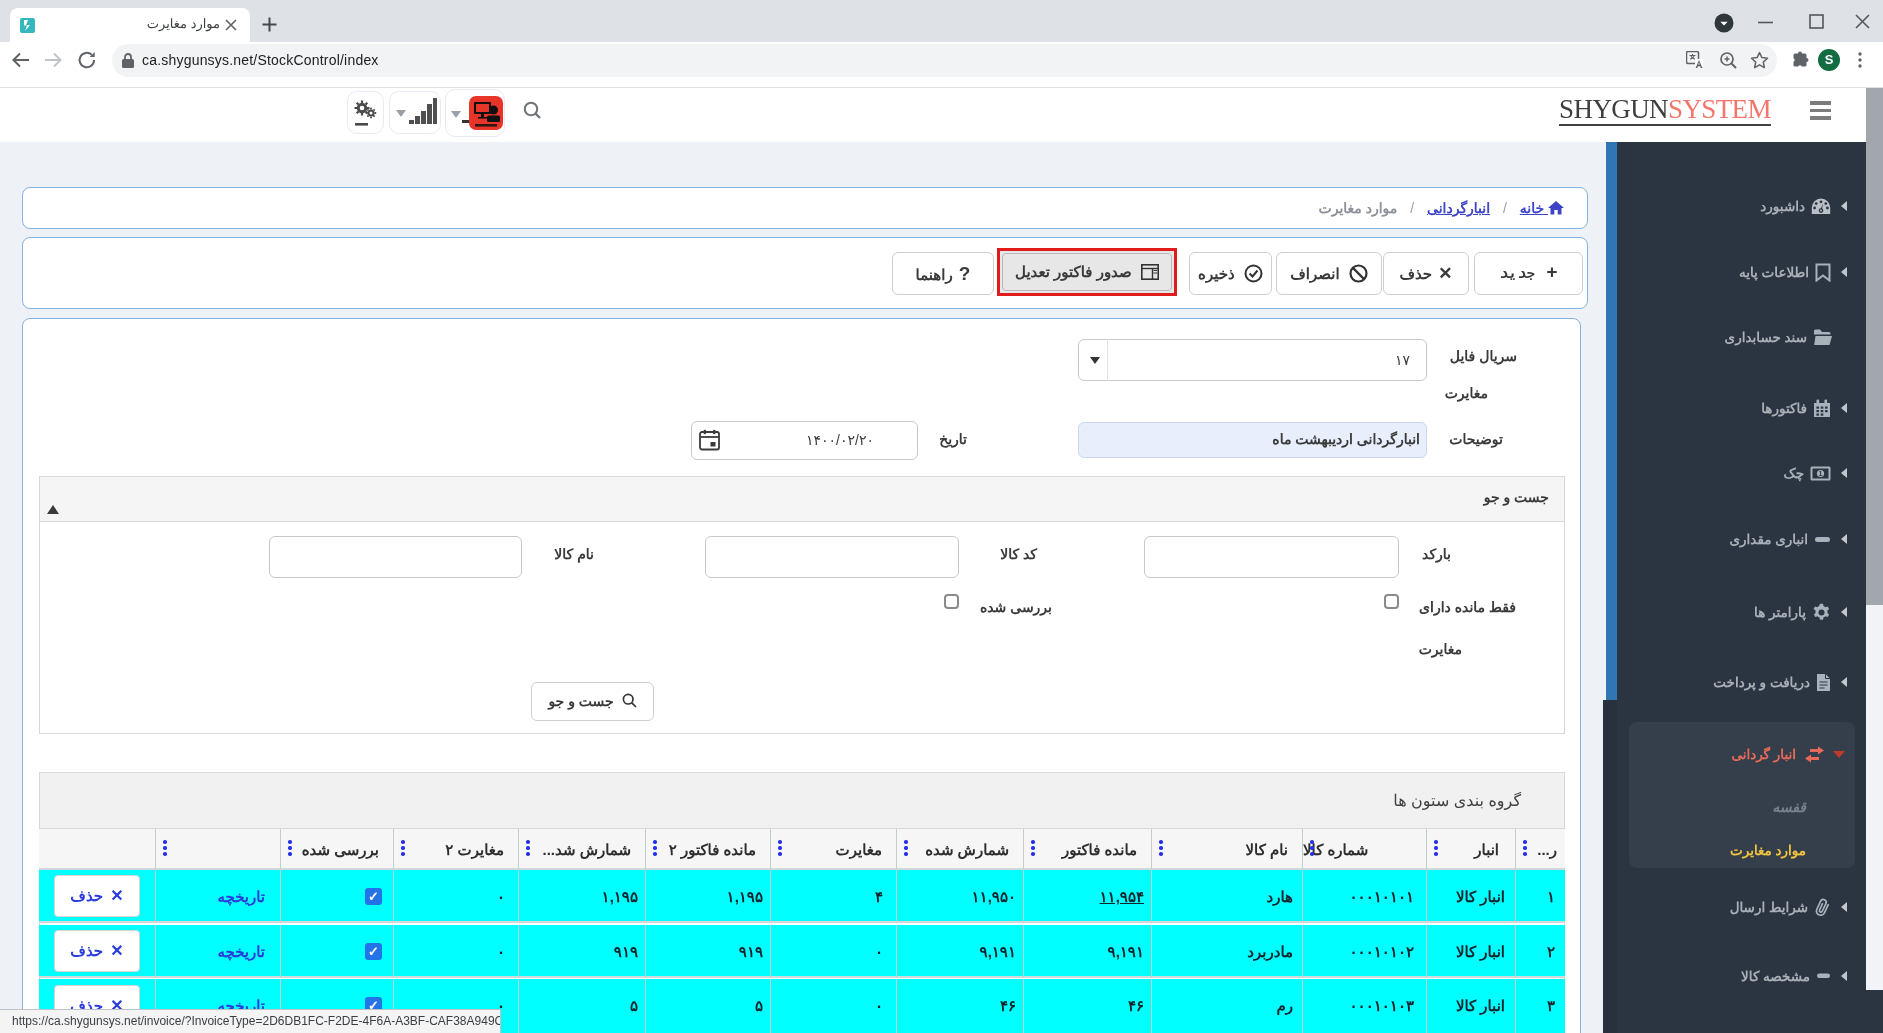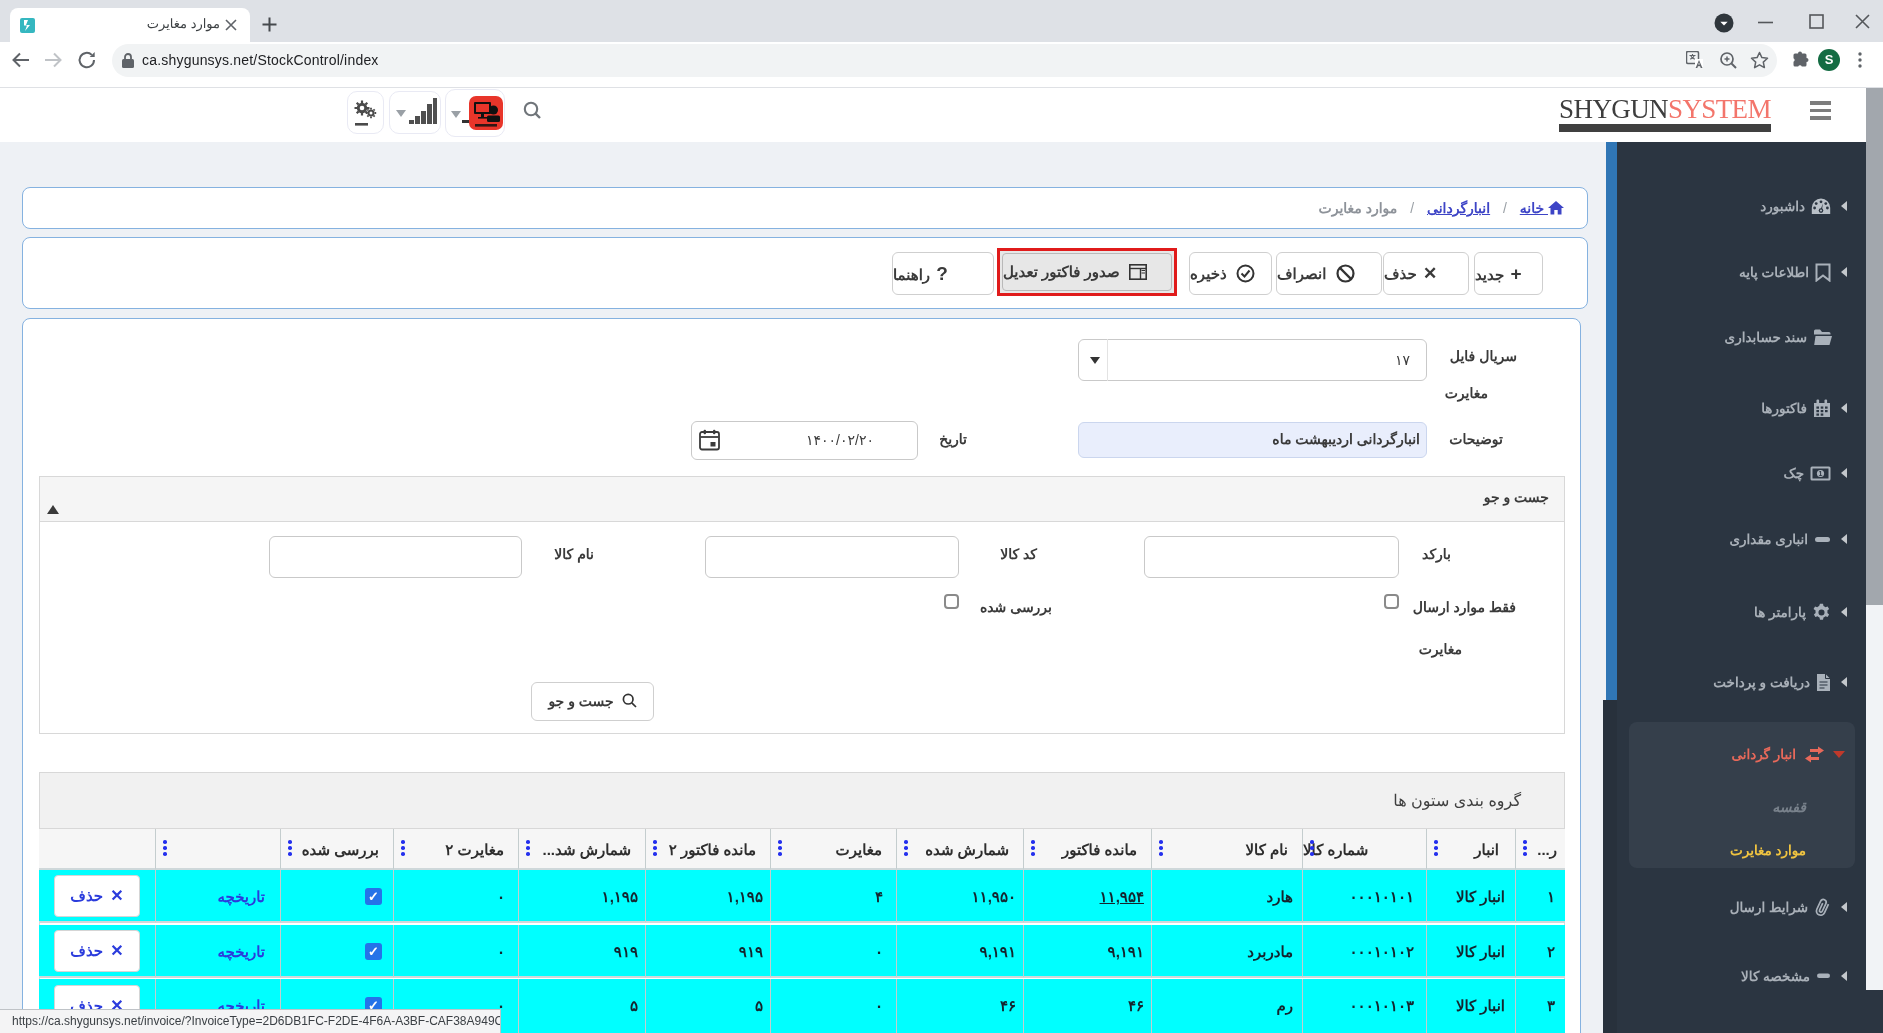--- a/index.html
+++ b/index.html
@@ -25,21 +25,21 @@
   #mainscroll-thumb{left:1866px;top:88px;width:17px;height:517px;background:#a2a7ad;}
   #mainscroll-bottom{left:1866px;top:990px;width:17px;height:43px;background:#2b3541;}
   .sbrow{right:36px;display:flex;direction:rtl;align-items:center;gap:6px;height:22px;}
   .sbtxt{color:#a9b0b8;font-size:13.5px;font-weight:bold;white-space:nowrap;}
   .sbtri{width:0;height:0;border-top:5px solid transparent;border-bottom:5px solid transparent;border-right:6px solid #c3c7cb;margin-left:4px;}
   
   .panel{background:#fff;border:1px solid #85b2e0;border-radius:8px;box-sizing:border-box;}
   .btn{background:#fff;border:1px solid #cfcfcf;border-radius:6px;box-sizing:border-box;font-size:15px;font-weight:bold;color:#3a3a3a;}
   .inp{background:#fff;border:1px solid #c9c9c9;border-radius:6px;box-sizing:border-box;}
   .lbl{font-size:14px;font-weight:bold;color:#3a3a3a;direction:rtl;white-space:nowrap;}
-  .tbtn{height:43px;line-height:41px;text-align:left;direction:rtl;}
+  .tbtn{height:43px;line-height:41px;text-align:center;direction:rtl;}
   .bico{font-size:19px;font-weight:bold;margin-left:2px;}
   .isvg{margin-left:5px;vertical-align:-4px;}
   .isvg2{margin-left:5px;vertical-align:-3px;}
   
   .grow{position:absolute;left:39px;width:1526px;display:flex;direction:rtl;}
   .gc{box-sizing:border-box;border-left:1px solid #c4cdce;flex:none;direction:rtl;}
   .ghc{background:#f6f6f6;font-size:15px;font-weight:bold;color:#2e2e2e;position:relative;}
   .gdots{position:absolute;left:7px;top:12px;width:4px;height:18px;}
   .gdots i{display:block;width:3.6px;height:3.6px;border-radius:50%;background:#2430ee;margin-bottom:2.6px;}
   .cyan{background:#00ffff;}
@@ -169,21 +169,21 @@
     <rect x="9" y="21" width="9" height="1.6" fill="#111"></rect>
     <circle cx="24.5" cy="14" r="4.5" fill="#111"></circle>
     <rect x="18" y="19.5" width="13" height="6.5" rx="1.5" fill="#111"></rect>
     <rect x="6" y="28" width="22" height="2.6" fill="#111" opacity="0.85"></rect>
   </svg>
   <svg class="abs" style="left:523px;top:101px" width="19" height="19">
       <circle cx="8" cy="8" r="6.2" fill="none" stroke="#70757a" stroke-width="2.1"></circle>
       <path d="M12.6 12.6 L17 17" stroke="#70757a" stroke-width="2.4"></path>
     </svg>
 
-  <div class="abs" style="left:1559px;top:95px;width:212px;height:28px;font-family:'Liberation Serif',serif;font-size:27px;line-height:28px;text-align:center;letter-spacing:-0.6px;border-bottom:8px solid #404040;padding-bottom:1px;white-space:nowrap;overflow:hidden;"><span style="color:#3e3e3e">SHYGUN</span><span style="color:#f3756b">SYSTEM</span></div>
+  <div class="abs" style="left:1559px;top:95px;width:212px;height:28px;font-family:'Liberation Serif',serif;font-size:27px;line-height:28px;text-align:center;letter-spacing:-0.6px;border-bottom:2px solid #404040;padding-bottom:1px;white-space:nowrap;overflow:hidden;"><span style="color:#3e3e3e">SHYGUN</span><span style="color:#f3756b">SYSTEM</span></div>
   <div class="abs" style="left:1810px;top:101px;width:21px;height:3.5px;background:#7d7d7d;"></div>
   <div class="abs" style="left:1810px;top:108.5px;width:21px;height:3.5px;background:#7d7d7d;"></div>
   <div class="abs" style="left:1810px;top:116px;width:21px;height:3.5px;background:#7d7d7d;"></div>
 
   <div class="abs" id="sidebar"></div>
   <div class="abs" id="bluestrip-track"></div>
   <div class="abs" id="bluestrip-top"></div>
   <div class="abs" id="bluestrip"></div>
   <div class="abs" id="mainscroll-track"></div>
   <div class="abs" id="mainscroll-thumb"></div>
@@ -310,21 +310,21 @@
     <span style="color:#3d44c6;text-decoration:underline;">‫<svg width="16" height="14" viewBox="0 0 16 14" style="vertical-align:-2px;">
           <path d="M8 0 L16 7 H13.5 V13.5 H9.7 V9 H6.3 V13.5 H2.5 V7 H0 Z" fill="#3d44c6"></path>
         </svg> خانه‬</span>
     <span style="color:#9aa0a6;margin:0 9px;font-weight:normal;">/</span>
     <span style="color:#3d44c6;text-decoration:underline;">انبارگردانی</span>
     <span style="color:#9aa0a6;margin:0 9px;font-weight:normal;">/</span>
     <span style="color:#8d9299;">موارد مغایرت</span>
   </div>
 
   <div class="abs panel" style="left:22px;top:237px;width:1566px;height:72px;"></div>
-  <div class="abs btn tbtn" style="left:1474px;top:252px;width:69px;"><span class="bico">+</span> جدید</div>
+  <div class="abs btn tbtn" style="left:1474px;top:252px;width:109px;font-family:Liberation Mono, monospace;"><span class="bico">+</span> جدید</div>
   <div class="abs btn tbtn" style="left:1383px;top:252px;width:86px;"><span class="bico" style="font-size:17px;">✕</span> حذف</div>
   <div class="abs btn tbtn" style="left:1276px;top:252px;width:106px;"><svg class="isvg" width="19" height="19" viewBox="0 0 19 19">
         <circle cx="9.5" cy="9.5" r="8" fill="none" stroke="#333" stroke-width="2.2"></circle>
         <path d="M3.9 3.9 L15.1 15.1" stroke="#333" stroke-width="2.2"></path>
       </svg> انصراف</div>
   <div class="abs btn tbtn" style="left:1189px;top:252px;width:83px;"><svg class="isvg" width="19" height="19" viewBox="0 0 19 19">
         <circle cx="9.5" cy="9.5" r="8" fill="none" stroke="#333" stroke-width="2"></circle>
         <path d="M5.5 9.5 L8.5 12.5 L13.5 6.5" fill="none" stroke="#333" stroke-width="2"></path>
       </svg> ذخیره</div>
   <div class="abs" style="left:997px;top:248px;width:180px;height:48px;border:3px solid #e01b1b;box-sizing:border-box;background:#e7e7e7;"></div>
@@ -362,21 +362,21 @@
   <div class="abs" style="left:39px;top:476px;width:1526px;height:46px;background:#f5f5f5;border:1px solid #d8d8d8;box-sizing:border-box;"></div>
   <div class="abs lbl" style="right:334px;top:489px;">جست و جو</div>
   <div class="abs" style="left:47px;top:505px;width:0;height:0;border-left:6.5px solid transparent;border-right:6.5px solid transparent;border-bottom:9px solid #3a3a3a;"></div>
   <div class="abs inp" style="left:1144px;top:536px;width:255px;height:42px;"></div>
   <div class="abs lbl" style="right:432px;top:546px;">بارکد</div>
   <div class="abs inp" style="left:705px;top:536px;width:254px;height:42px;"></div>
   <div class="abs lbl" style="right:846px;top:546px;">کد کالا</div>
   <div class="abs inp" style="left:269px;top:536px;width:253px;height:42px;"></div>
   <div class="abs lbl" style="right:1289px;top:546px;">نام کالا</div>
   <div class="abs" style="left:1384px;top:594px;width:15px;height:15px;border:2px solid #8a8a8a;border-radius:4px;box-sizing:border-box;background:#fff;"></div>
-  <div class="abs lbl" style="right:367px;top:599px;">فقط موارد ارسال</div>
+  <div class="abs lbl" style="right:367px;top:599px;">فقط مانده دارای</div>
   <div class="abs lbl" style="right:421px;top:641px;">مغایرت</div>
   <div class="abs" style="left:944px;top:594px;width:15px;height:15px;border:2px solid #8a8a8a;border-radius:4px;box-sizing:border-box;background:#fff;"></div>
   <div class="abs lbl" style="right:831px;top:599px;">بررسی شده</div>
   <div class="abs btn" style="left:531px;top:682px;width:123px;height:39px;line-height:37px;text-align:center;direction:rtl;font-size:14px;"><svg width="15" height="15" viewBox="0 0 15 15" style="vertical-align:-2px;margin-left:4px;">
         <circle cx="6.2" cy="6.2" r="4.8" fill="none" stroke="#333" stroke-width="1.7"></circle>
         <path d="M9.8 9.8 L14 14" stroke="#333" stroke-width="1.7"></path>
       </svg> جست و جو</div>
 
   <div class="abs" style="left:39px;top:772px;width:1526px;height:261px;border:1px solid #d8d8d8;border-bottom:none;box-sizing:border-box;"></div>
   <div class="abs" style="left:39px;top:772px;width:1526px;height:57px;background:#f1f1f1;border:1px solid #d8d8d8;box-sizing:border-box;"></div>

